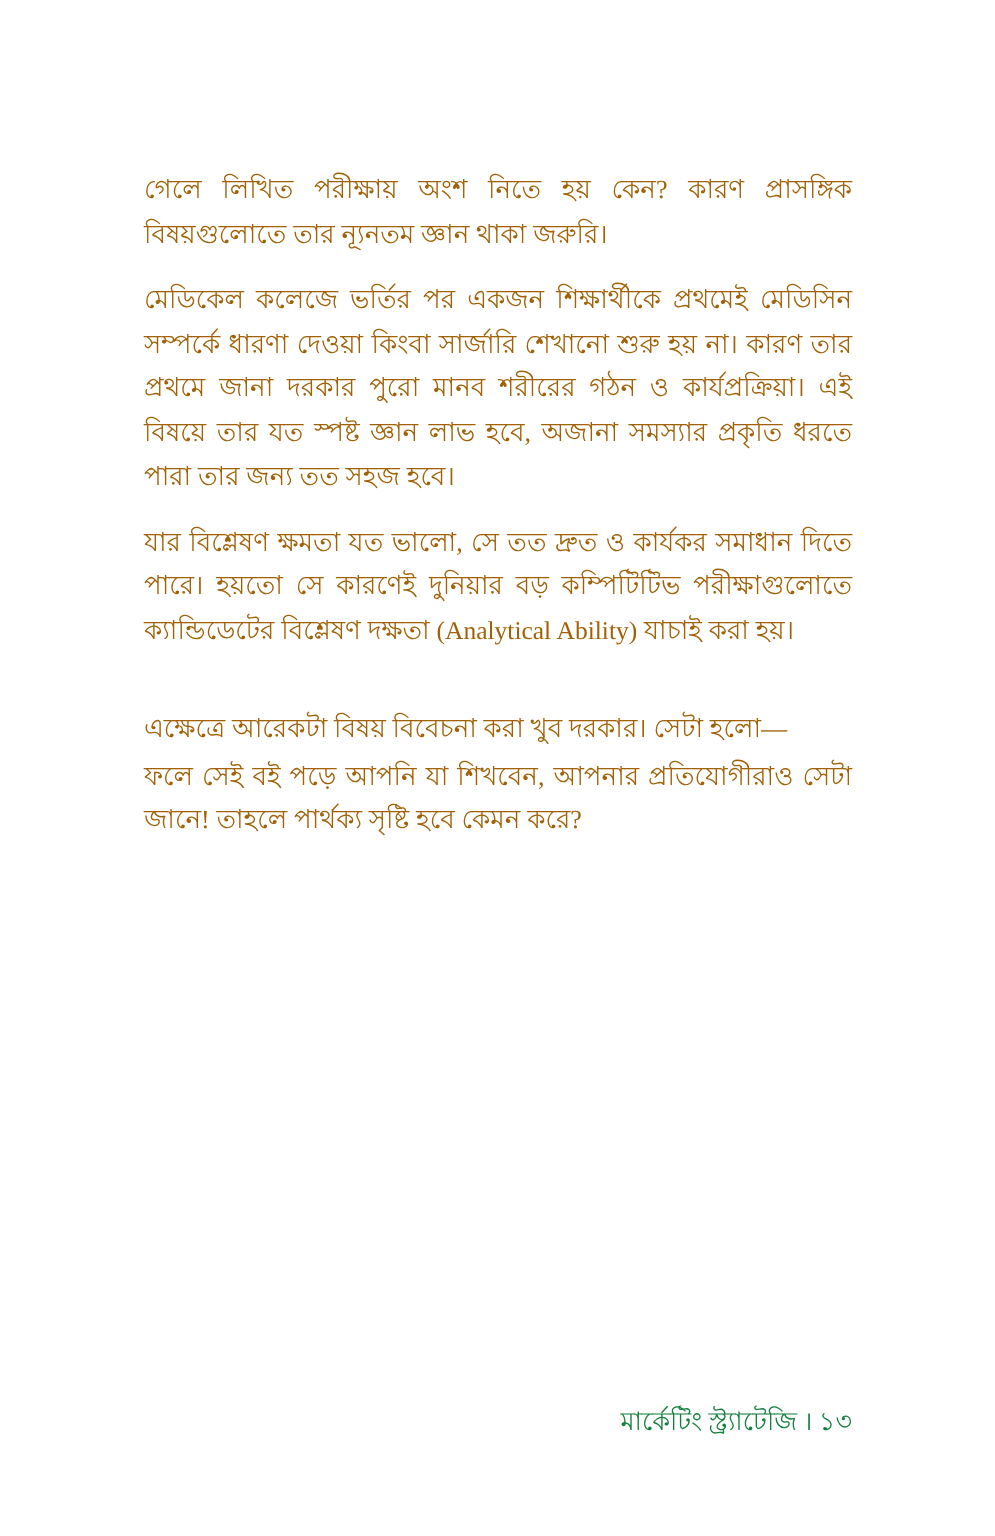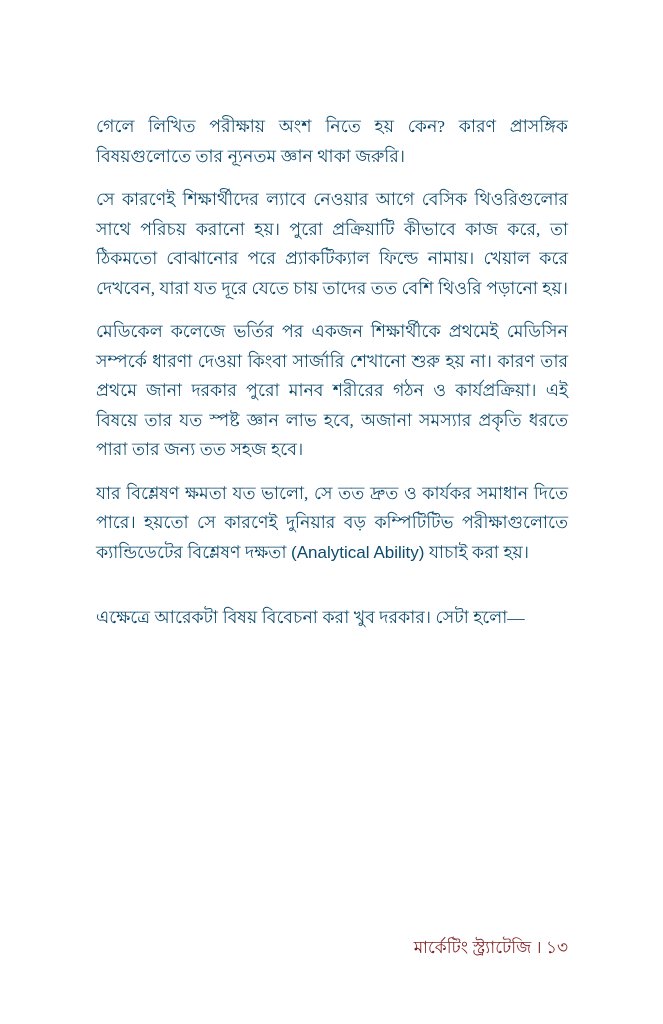--- a/index.html
+++ b/index.html
@@ -31,74 +31,74 @@
     width: 472px;
   }
 
   
   .para {
     margin: 0 0 14px 0;
     font-size: 17.4px;
     line-height: 29.5px;
     text-align: justify;
     text-justify: inter-word;
-    color: #0c4a6e;
+    color: #a16207;
     font-family: "Liberation Serif", "DejaVu Serif", serif;
     word-spacing: 0.2px;
     hyphens: none;
   }
 
   
   .para.flush {
     text-align: left;
   }
 
   
   .para.tight {
     margin-bottom: 2px;
     margin-top: 36px;
   }
 
   
   .latin {
-    font-family: Liberation Sans, sans-serif;
+    font-family: Liberation Serif, serif;
     font-size: 17px;
   }
 
   
   .footer {
     position: absolute;
     left: 96px;
     right: 95px;
     top: 936px;
     text-align: right;
     font-size: 17px;
     line-height: 24px;
-    color: #7f1d1d;
+    color: #15803d;
     font-family: "Liberation Serif", "DejaVu Serif", serif;
   }
 </style>
 </head>
 <body>
 
 <div class="page">
 
   <div class="content">
 
     <p class="para">গেলে লিখিত পরীক্ষায় অংশ নিতে হয় কেন? কারণ প্রাসঙ্গিক বিষয়গুলোতে তার ন্যূনতম জ্ঞান থাকা জরুরি।</p>
 
-    <p class="para">সে কারণেই শিক্ষার্থীদের ল্যাবে নেওয়ার আগে বেসিক থিওরিগুলোর সাথে পরিচয় করানো হয়। পুরো প্রক্রিয়াটি কীভাবে কাজ করে, তা ঠিকমতো বোঝানোর পরে প্র্যাকটিক্যাল ফিল্ডে নামায়। খেয়াল করে দেখবেন, যারা যত দূরে যেতে চায় তাদের তত বেশি থিওরি পড়ানো হয়।</p>
 
     <p class="para">মেডিকেল কলেজে ভর্তির পর একজন শিক্ষার্থীকে প্রথমেই মেডিসিন সম্পর্কে ধারণা দেওয়া কিংবা সার্জারি শেখানো শুরু হয় না। কারণ তার প্রথমে জানা দরকার পুরো মানব শরীরের গঠন ও কার্যপ্রক্রিয়া। এই বিষয়ে তার যত স্পষ্ট জ্ঞান লাভ হবে, অজানা সমস্যার প্রকৃতি ধরতে পারা তার জন্য তত সহজ হবে।</p>
 
 
 
     <p class="para"><span>যার বিশ্লেষণ ক্ষমতা যত ভালো, সে তত দ্রুত ও কার্যকর সমাধান দিতে পারে। হয়তো সে কারণেই দুনিয়ার বড় কম্পিটিটিভ পরীক্ষাগুলোতে ক্যান্ডিডেটের বিশ্লেষণ দক্ষতা </span><span class="latin">(Analytical Ability)</span><span> যাচাই করা হয়।</span></p>
 
     <p class="para flush tight">এক্ষেত্রে আরেকটা বিষয় বিবেচনা করা খুব দরকার। সেটা হলো—</p>
 
 
+    <p class="para">ফলে সেই বই পড়ে আপনি যা শিখবেন, আপনার প্রতিযোগীরাও সেটা জানে! তাহলে পার্থক্য সৃষ্টি হবে কেমন করে?</p>
 
   </div>
 
   <div class="footer">মার্কেটিং স্ট্র্যাটেজি । ১৩</div>
 
 </div>
 
 </body></html>

